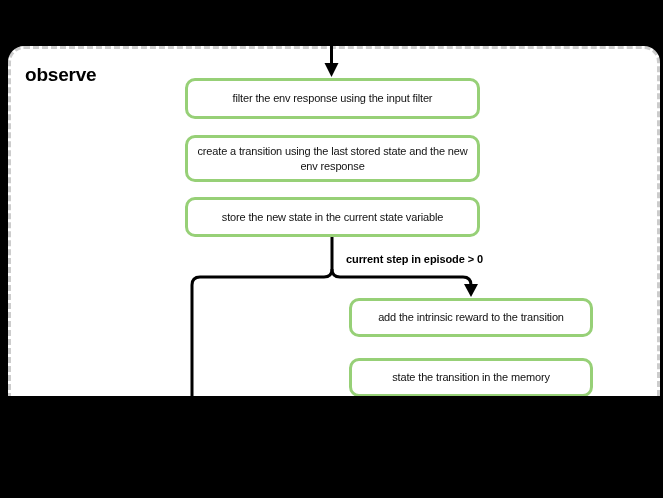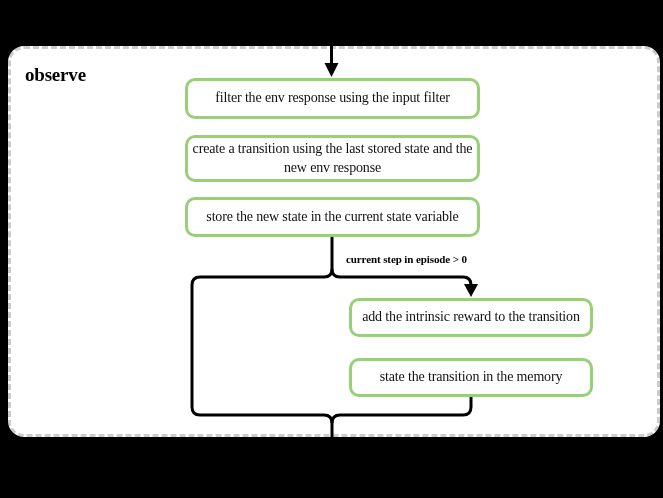--- a/index.html
+++ b/index.html
@@ -3,24 +3,24 @@
 <meta charset="utf-8">
 <style>
   html, body {
     margin: 0;
     padding: 0;
     background: #000000;
   }
   #stage {
     position: relative;
     width: 663px;
-    height: 498px;
+    height: 396px;
     background: var(--background, #000000);
     overflow: hidden;
-    font-family: Liberation Serif, serif;
+    font-family: Liberation Sans, sans-serif;
   }
   .card {
     position: absolute;
     left: 8px;
     top: 46px;
     width: 646px;
     height: 385px;
     background: #ffffff;
     border: 3px dashed var(--card_border, #cccccc);
     border-radius: 16px;
@@ -45,21 +45,21 @@
   .node {
     position: absolute;
     box-sizing: border-box;
     background: #ffffff;
     border: 3px solid var(--node_border, #97d077);
     border-radius: 10px;
     display: flex;
     align-items: center;
     justify-content: center;
     text-align: center;
-    font-size: 14px;
+    font-size: 11px;
     line-height: 1.35;
     color: #111111;
     letter-spacing: -0.15px;
     padding: 2px 4px;
   }
   #node-filter      { left: 185px; top: 78px;  width: 295px; height: 41px; }
   #node-create      { left: 185px; top: 135px; width: 295px; height: 47px; }
   #node-store-state { left: 185px; top: 197px; width: 295px; height: 40px; }
   #node-add-reward  { left: 349px; top: 298px; width: 244px; height: 39px; }
   #node-store-trans { left: 349px; top: 358px; width: 244px; height: 39px; }

